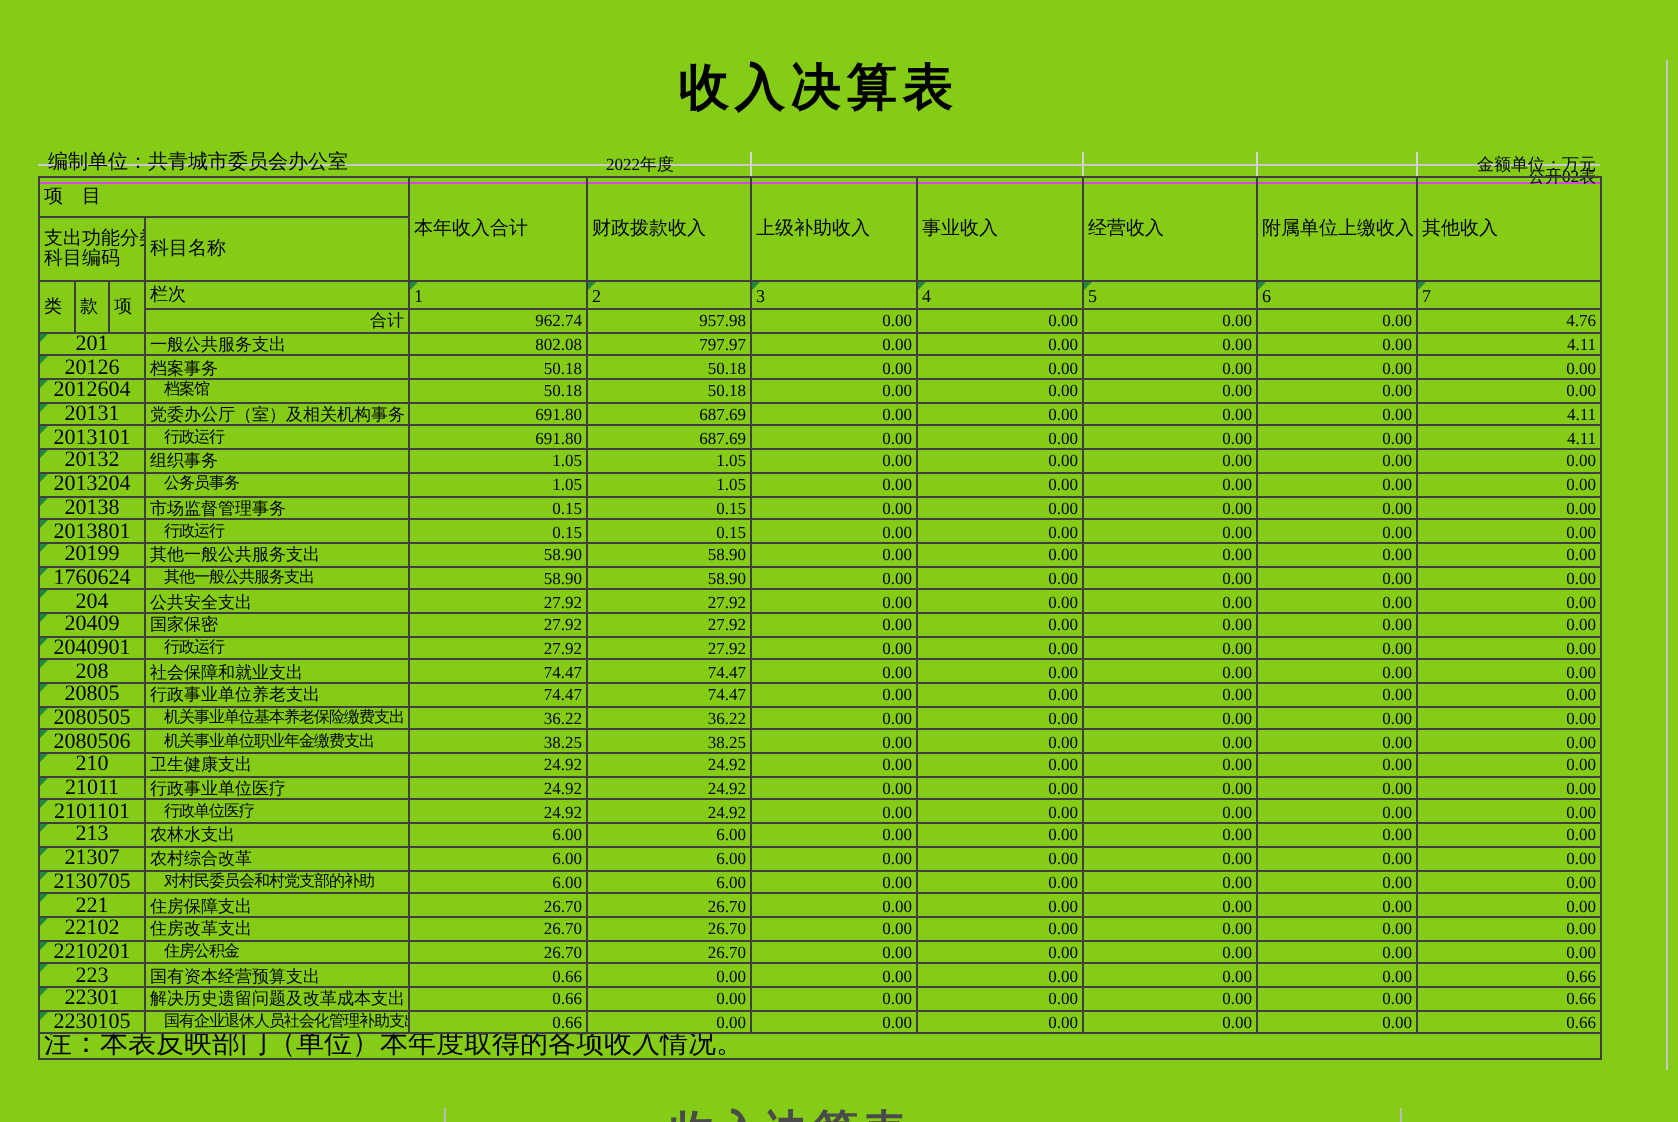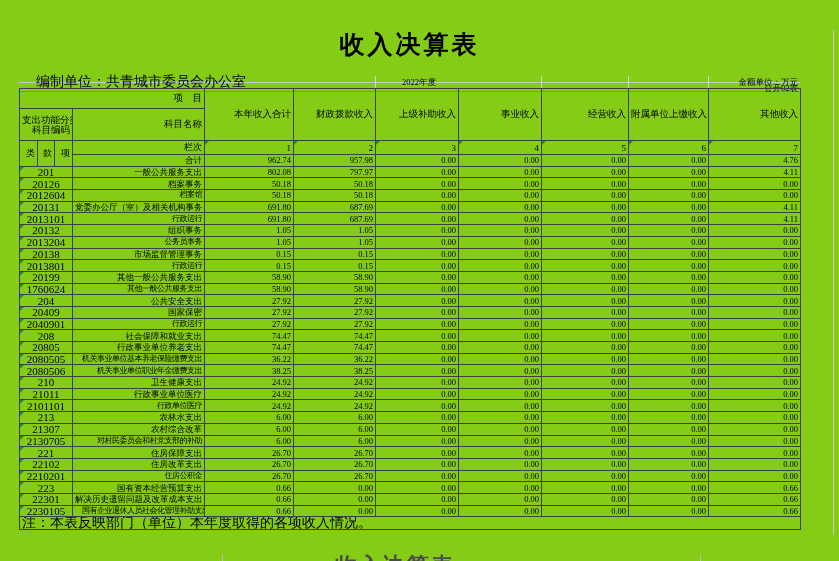--- a/index.html
+++ b/index.html
@@ -6,34 +6,34 @@
   .page{position:relative;width:839px;height:561px;background:#84cc16;overflow:hidden;
         font-family:"Liberation Serif","DejaVu Serif",serif;color:#000;}
   .title{position:absolute;top:30px;left:19px;width:781px;text-align:center;
          font-size:25px;font-weight:bold;letter-spacing:3px;line-height:30px;}
   
   .meta1{position:absolute;top:82px;left:19px;width:781px;height:10px;
          border-top:1px solid #c9c9c9;border-bottom:1px solid #d946ef;box-sizing:border-box;}
   .meta2{position:absolute;top:76px;left:19px;width:781px;height:12px;box-sizing:border-box;}
   .meta1 .right,.meta2 .right{position:absolute;right:2px;top:0;font-size:8.5px;line-height:10px;}
   .meta2 .right{line-height:12px;}
-  .meta2 .left{position:absolute;left:17px;top:0;font-size:14px;line-height:12px;}
-  .meta2 .center{position:absolute;left:300px;width:200px;top:0;text-align:center;font-size:8.5px;line-height:12px;}
+  .meta2 .left{position:absolute;left:5px;top:0;font-size:10px;line-height:12px;}
+  .meta2 .center{position:absolute;left:284px;width:200px;top:0;text-align:left;font-size:8.5px;line-height:12px;}
   .vsep{position:absolute;top:0;width:1px;height:100%;background:#d4d4d4;}
   
   table{position:absolute;top:88px;left:19px;width:781px;border-collapse:collapse;table-layout:fixed;}
   td,th{border:1px solid #3f3f3f;font-weight:normal;padding:0 2px;overflow:hidden;
         white-space:nowrap;position:relative;box-sizing:border-box;}
-  th{text-align:right;font-size:9.5px;}
+  th{text-align:left;font-size:9.5px;}
   tr.h1 th{height:20px;}
   tr.h2 th{height:32px;}
   tr.lanci th,tr.lanci td{height:12px;font-size:9px;}
   td{height:11.7px;font-size:8.5px;line-height:10px;}
   td.num{text-align:right;}
-  td.name{text-align:right;}
+  td.name{text-align:left;}
   td.name.indent{padding-left:9px;font-size:8px;letter-spacing:-0.5px;margin-top:25px;}
   td.total-name{text-align:right;}
   td.code{text-align:center;font-size:11px;}
   .code-hdr{line-height:10px;font-size:9.5px;}
   .tri{position:absolute;top:0;left:0;width:0;height:0;
        border-top:4px solid #1f8a3b;border-right:4px solid transparent;}
   tfoot td{text-align:left;height:13px;font-size:14px;border:1px solid #3f3f3f;}
   
   .page-edge{position:absolute;left:833px;top:30px;width:1px;height:505px;background:#c8c8c8;}
   .next-title{position:absolute;top:551px;left:330px;width:130px;height:10px;overflow:hidden;

